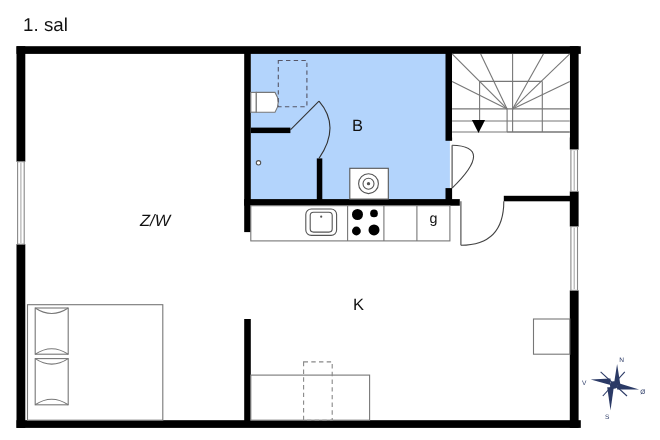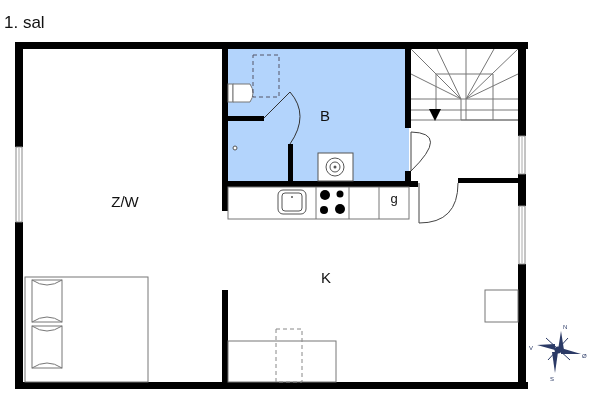--- a/index.html
+++ b/index.html
@@ -1,18 +1,18 @@
 <!DOCTYPE html>
 <html><head>
   <meta charset="utf-8">
   <style>
     html, body { margin: 0; padding: 0; background: #ffffff; }
     body { width: 600px; height: 400px; position: relative; overflow: hidden;
            font-family: "Liberation Sans", sans-serif; }
-    .title { position: absolute; left: 4px; top: 13px; font-size: 17px; color: #111; }
+    .title { position: absolute; left: 21px; top: 13px; font-size: 17px; color: #111; }
     svg.plan { position: absolute; left: 0; top: 0; }
     .room-label { position: absolute; font-size: 15px; color: #111; transform: translate(-50%, -50%); }
   </style>
 </head>
 <body>
 
 <div class="title">1. sal</div>
 
 <svg class="plan" width="600" height="400" viewBox="0 0 600 400">
 
@@ -146,15 +146,15 @@
     <line x1="546" y1="338" x2="570" y2="360" stroke-width="1"></line>
     <line x1="568" y1="338" x2="548" y2="360" stroke-width="1"></line>
     <circle cx="558" cy="350" r="3.5" stroke="none"></circle>
   </g>
   <text x="563" y="329" font-size="6" fill="#2b3a66" font-family="Liberation Sans, sans-serif">N</text>
   <text x="550" y="381" font-size="6" fill="#2b3a66" font-family="Liberation Sans, sans-serif">S</text>
   <text x="529" y="350" font-size="6" fill="#2b3a66" font-family="Liberation Sans, sans-serif">V</text>
   <text x="582" y="358" font-size="6" fill="#2b3a66" font-family="Liberation Sans, sans-serif">Ø</text>
 </svg>
 
-<div class="room-label" style="left:125px;top:201px;">Z/W</div>
+<div class="room-label" style="left:141px;top:201px;font-style:italic;">Z/W</div>
 <div class="room-label" style="left:325px;top:115px;">B</div>
 <div class="room-label" style="left:326px;top:277px;">K</div>
 
 </body></html>

